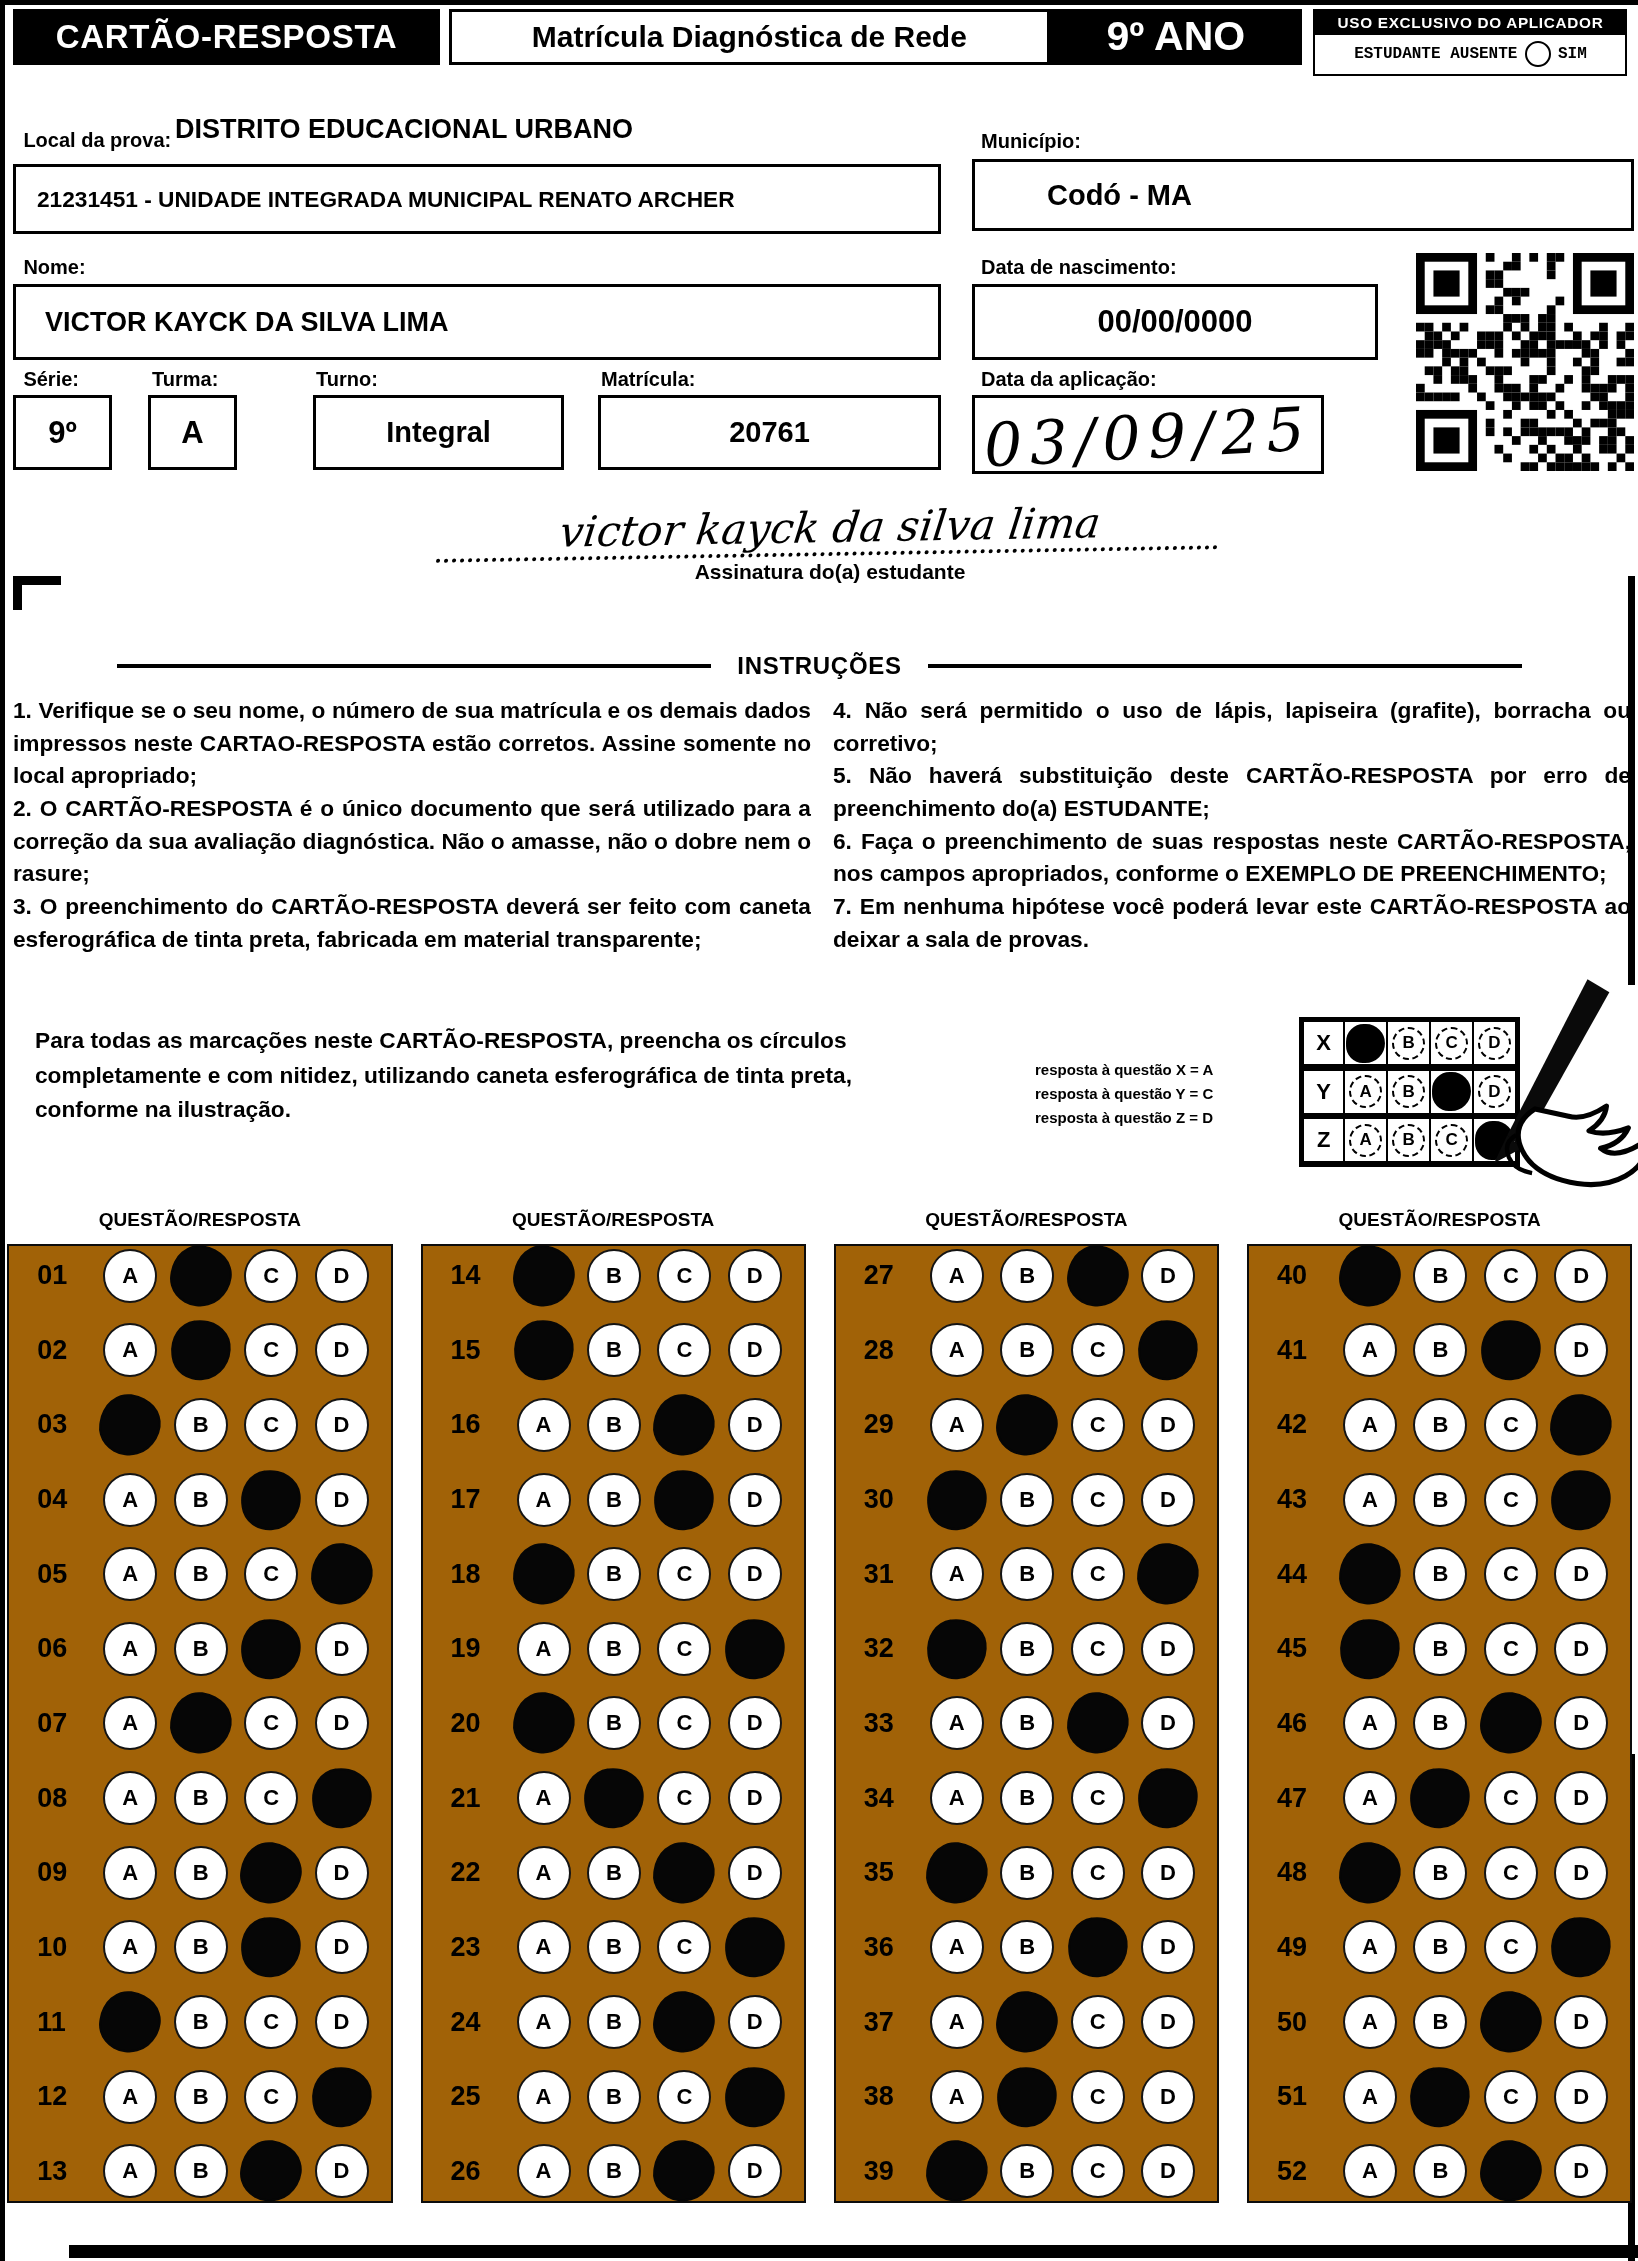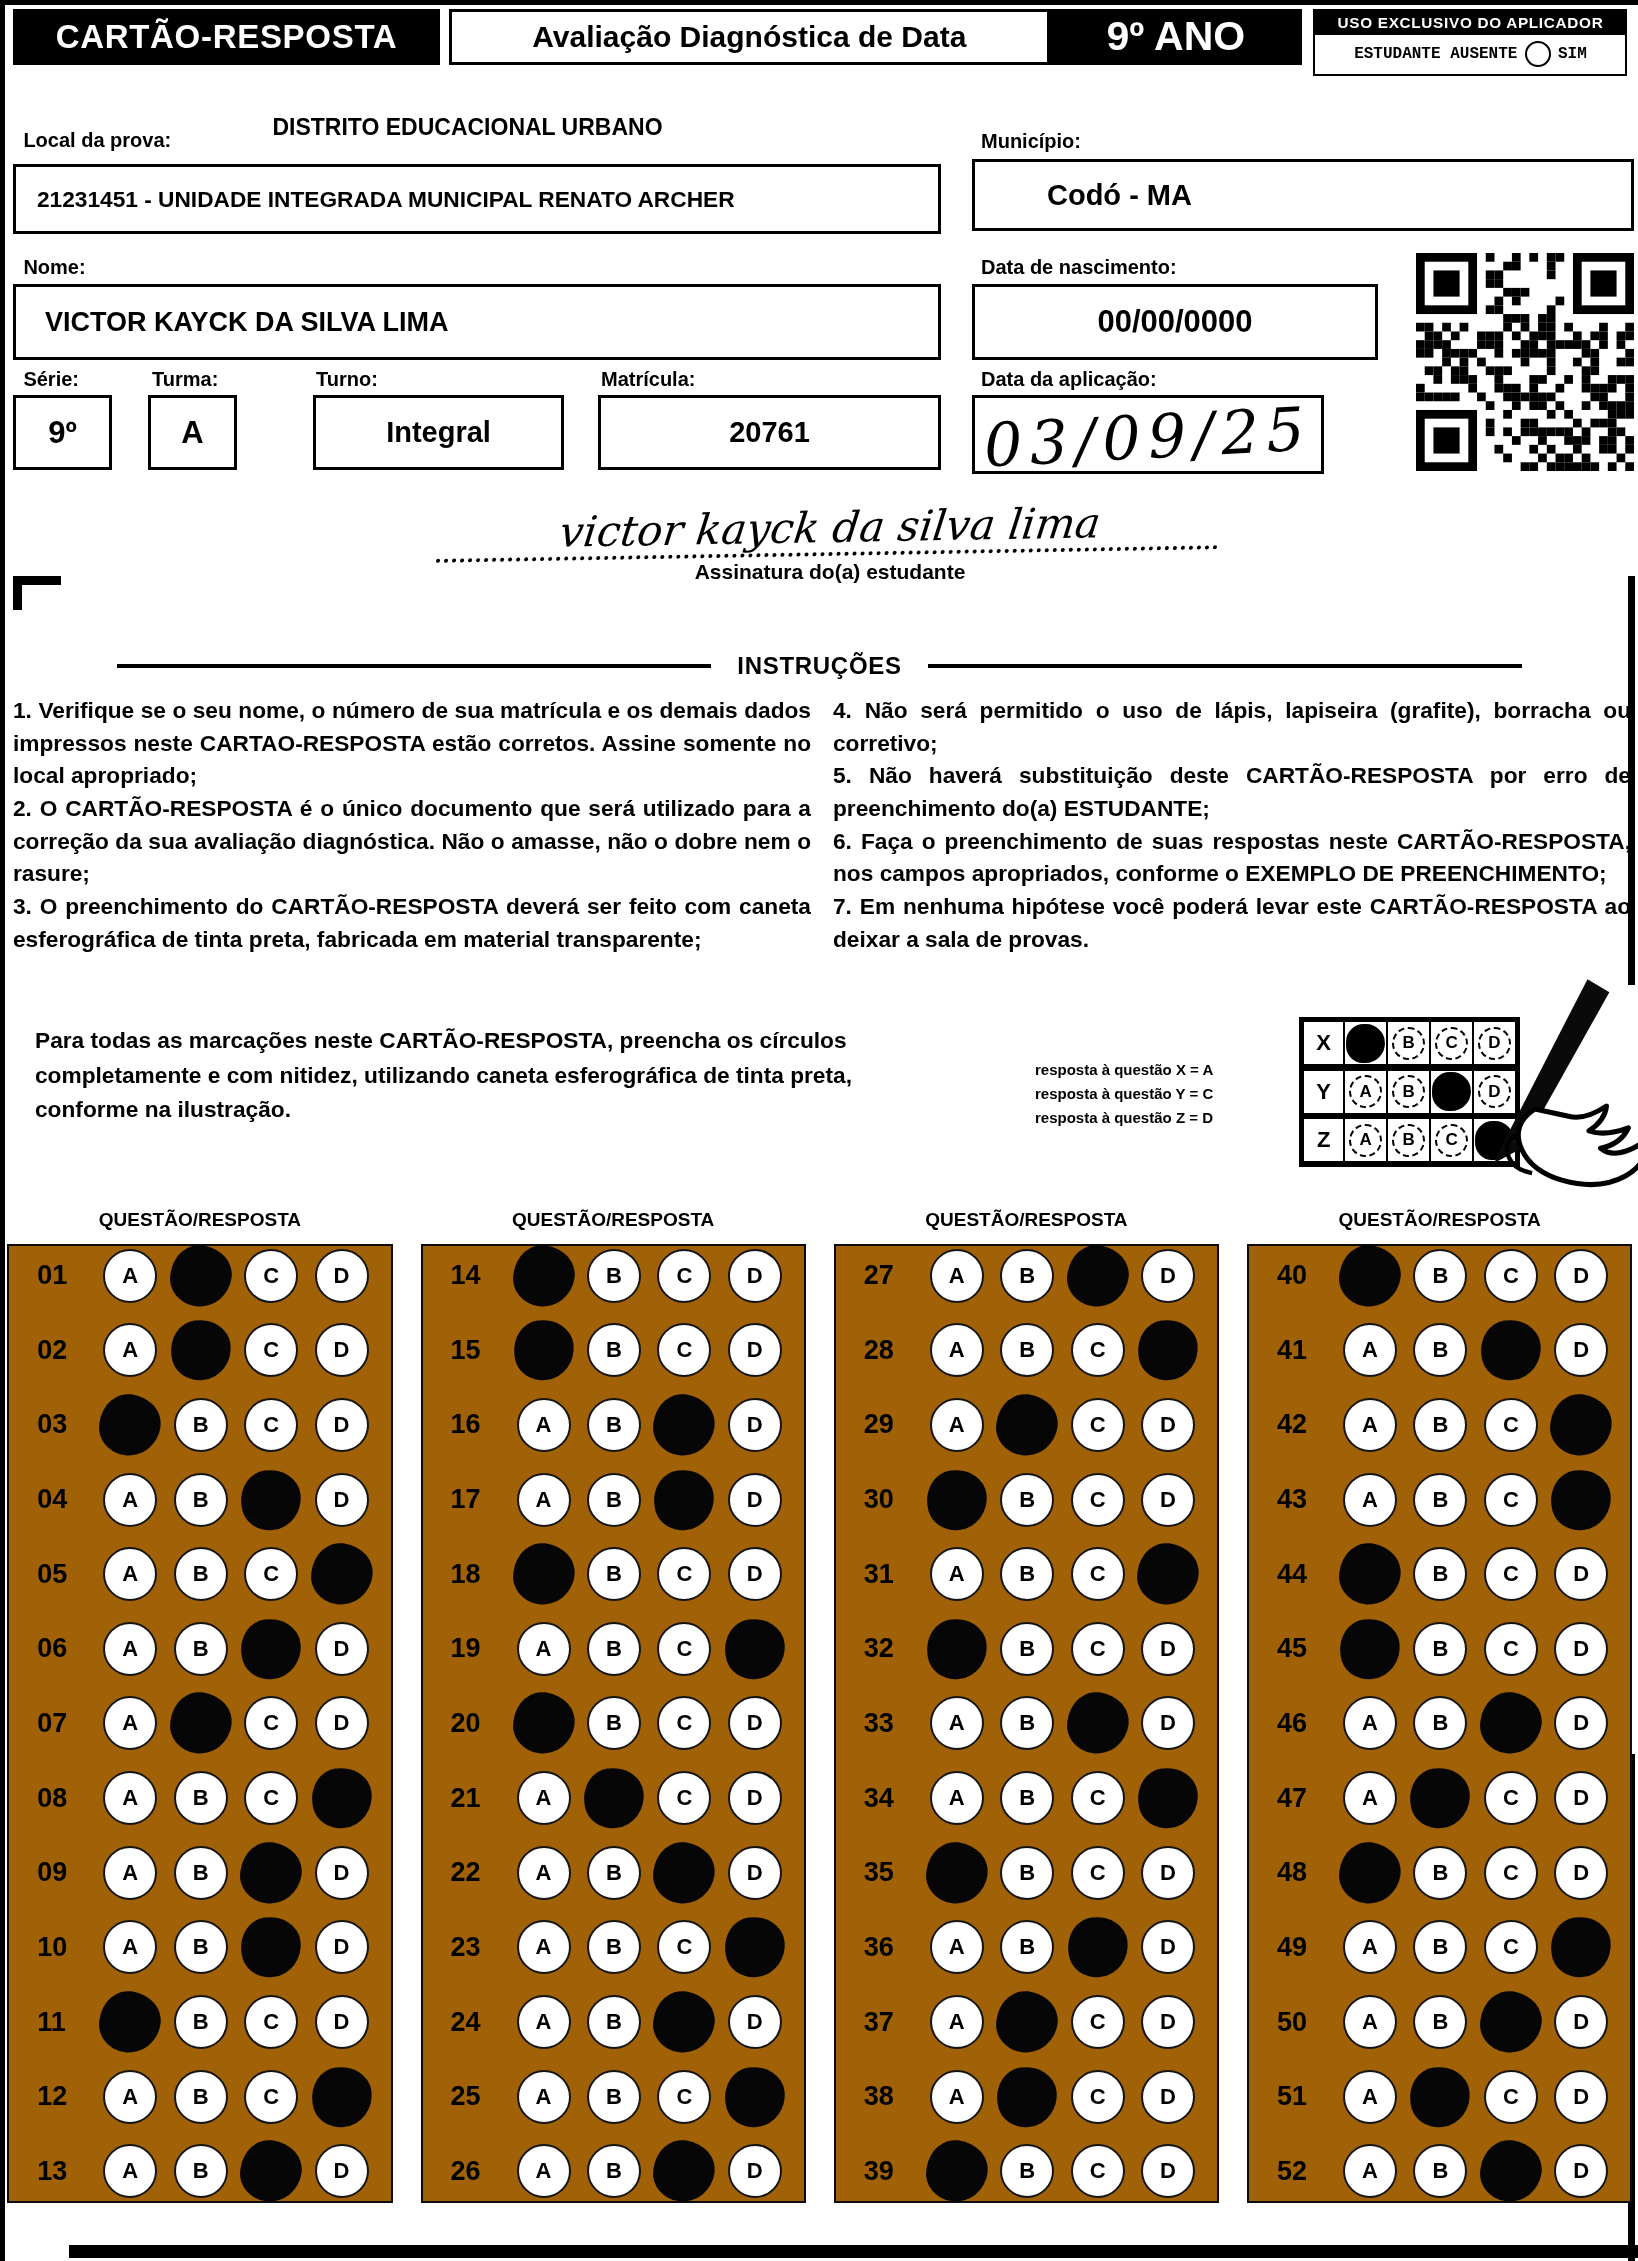--- a/index.html
+++ b/index.html
@@ -21,21 +21,21 @@
   .exam-title { width:601px; border:3.7px solid #000; font-size:30px; }
   .grade { width:252px; background:#000; color:#fff; font-size:41px; }
   .applicator { margin-left:11.7px; width:314px; height:67px; border:2.9px solid #000; display:flex; flex-direction:column; }
   .app-title { background:#000; color:#fff; font-size:15.3px; font-weight:bold; text-align:center; padding:2.9px 0; letter-spacing:0.7px; }
   .app-body { flex:1; display:flex; align-items:center; justify-content:center; font-size:16px; font-weight:bold; gap:7.3px;font-family:Liberation Mono, monospace; }
   .absent-circle { width:26px; height:26px; border:2.9px solid #000; border-radius:50%; display:inline-block; }
 
   .lbl { position:absolute; font-size:20px; font-weight:bold; }
   .fbox { position:absolute; border:3.7px solid #000; display:flex; align-items:center; font-weight:bold; background:#fff; }
 
-  #district { position:absolute; left:175px; top:114px; width:585px; text-align:center; font-size:23px; font-weight:bold; }
+  #district { position:absolute; left:175px; top:114px; width:585px; font-size:27px; font-weight:bold; }
   #school-box { left:13px; top:164px; width:928px; height:70px; padding-left:21px; font-size:22.7px; white-space:nowrap; }
   #municipio-box { left:972px; top:159px; width:662px; height:72px; padding-left:72px; font-size:29px; }
   #nome-box { left:13px; top:284px; width:928px; height:76px; padding-left:29px; font-size:27px; white-space:nowrap; }
   #nasc-box { left:972px; top:284px; width:406px; height:76px; justify-content:center; font-size:31px; }
   #serie-box { left:13px; top:395px; width:99px; height:75px; justify-content:center; font-size:31px; }
   #turma-box { left:148px; top:395px; width:89px; height:75px; justify-content:center; font-size:31px; }
   #turno-box { left:313px; top:395px; width:251px; height:75px; justify-content:center; font-size:29px; }
   #matricula-box { left:598px; top:395px; width:343px; height:75px; justify-content:center; font-size:29px; }
   #aplicacao-box { left:972px; top:395px; width:352px; height:79px; justify-content:center; overflow:visible; }
 
@@ -83,21 +83,21 @@
 <div class="page">
   <div class="edge-top"></div>
   <div class="edge-left"></div>
   <div class="edge-right-1"></div>
   <div class="edge-right-2"></div>
   <div class="bottom-bar"></div>
   <div class="crop-left"></div>
 
   <div class="header">
     <div class="hbox card-title">CARTÃO-RESPOSTA</div>
-    <div class="hbox exam-title">Avaliação Diagnóstica de Data</div>
+    <div class="hbox exam-title">Matrícula Diagnóstica de Rede</div>
     <div class="hbox grade">9º ANO</div>
     <div class="applicator">
       <div class="app-title">USO EXCLUSIVO DO APLICADOR</div>
       <div class="app-body">
         <span>ESTUDANTE AUSENTE</span>
         <span class="absent-circle"></span>
         <span>SIM</span>
       </div>
     </div>
   </div>

